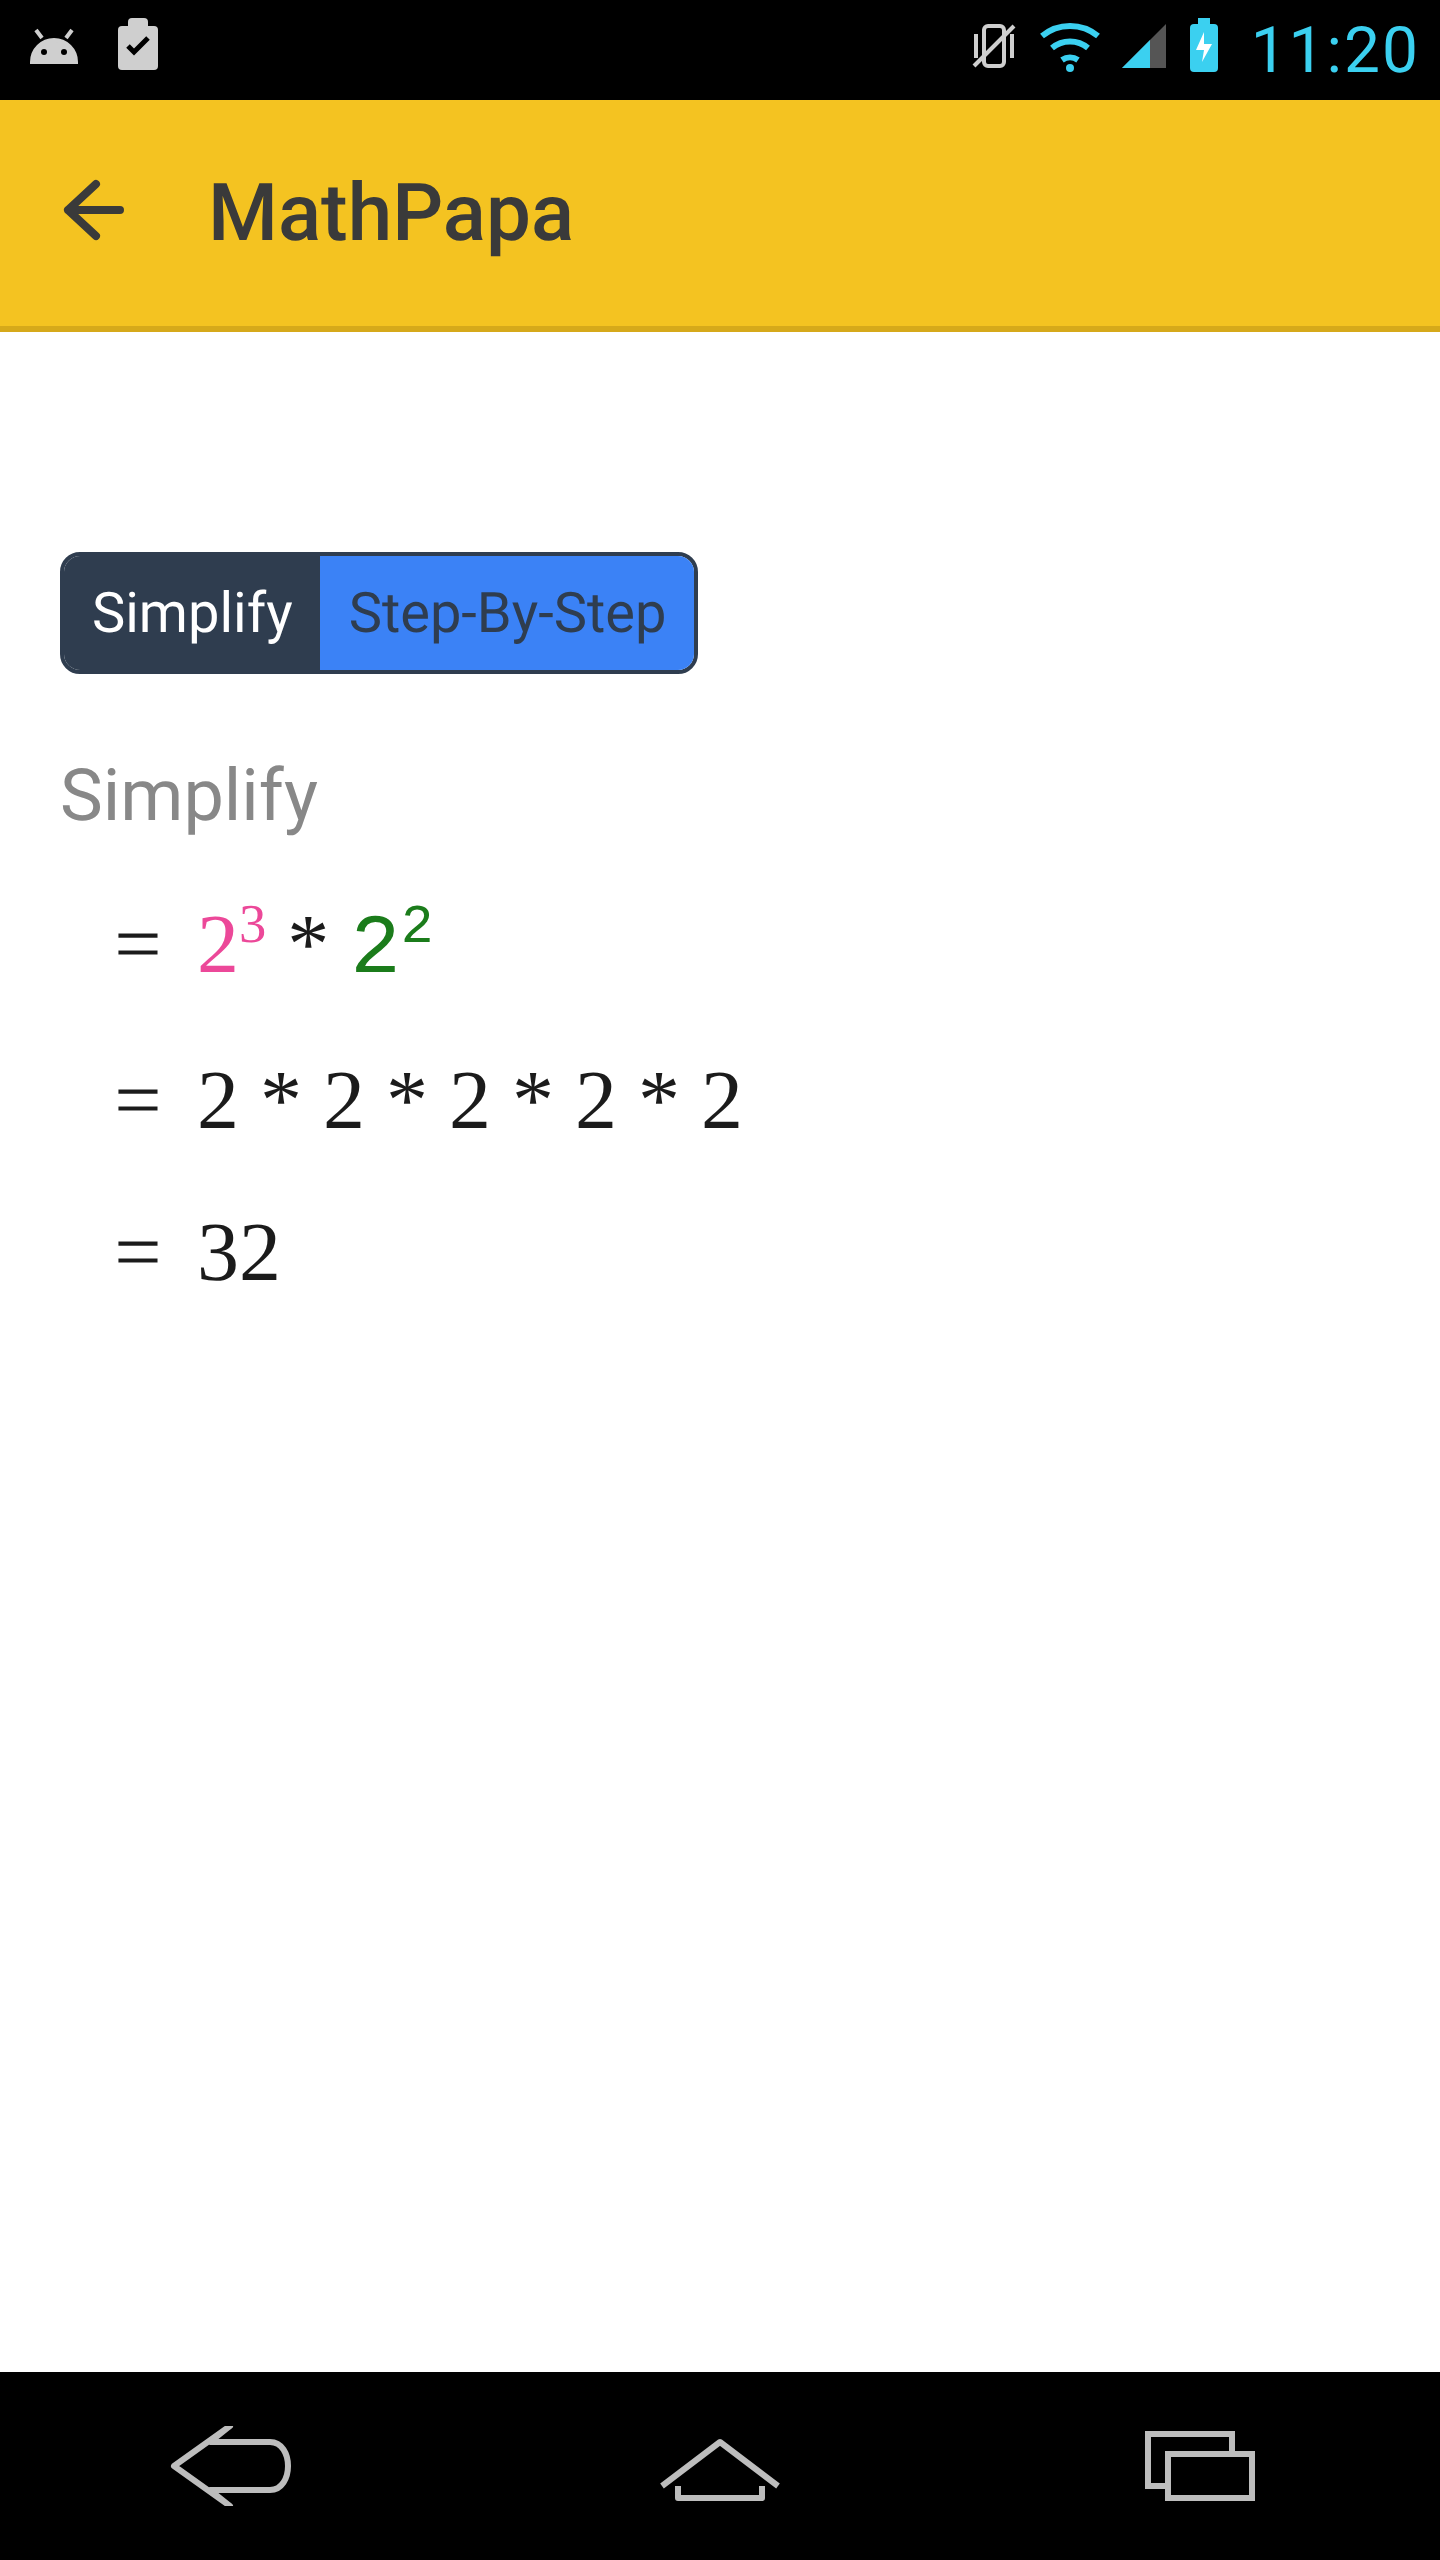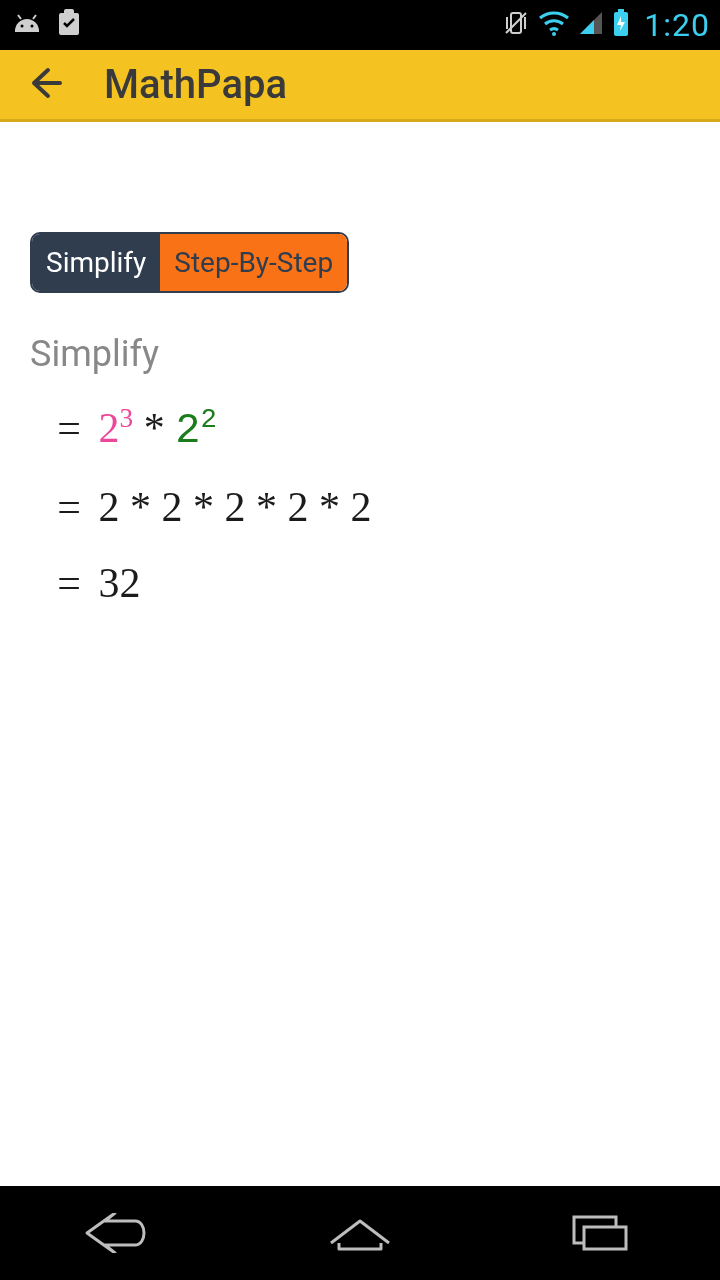--- a/index.html
+++ b/index.html
@@ -12,21 +12,21 @@
     align-items: center;
     justify-content: space-between;
     padding: 0 10px;
     color: #fff;
   }
   .status-left { display: flex; gap: 12px; align-items: center; }
   .status-right { display: flex; gap: 8px; align-items: center; }
   .status-right .time { color: #3bd0f0; font-size: 32px; margin-left: 6px; letter-spacing: 1px; }
   
   .app-bar {
-    height: 72px;
+    height: 116px;
     background: #f4c321;
     display: flex;
     align-items: center;
     padding: 0 26px;
     gap: 40px;
     border-bottom: 3px solid #d6a91a;
   }
   .app-title { font-size: 40px; color: #3a3a3a; font-weight: 500; }
   
   .content {
@@ -39,21 +39,21 @@
     border: 2px solid #2f3d4f;
     border-radius: 10px;
     overflow: hidden;
   }
   .tab {
     padding: 12px 14px;
     font-size: 28px;
     cursor: pointer;
   }
   .tab.active { background: #2f3d4f; color: #fff; }
-  .tab.inactive { background: #f97316; color: #2f3d4f; }
+  .tab.inactive { background: #3b82f6; color: #2f3d4f; }
   
   .section-title {
     margin-top: 40px;
     font-size: 36px;
     color: #888;
   }
   
   .math-block {
     margin-top: 28px;
     font-family: 'Times New Roman', serif;
@@ -121,21 +121,21 @@
           <path d="M2 24h14V10z" fill="#3bd0f0"></path>
         </svg>
     </span>
     <span>
       <svg width="18" height="28" viewBox="0 0 18 28">
           <rect x="2" y="3" width="14" height="24" rx="2" fill="#3bd0f0"></rect>
           <rect x="6" y="0" width="6" height="4" fill="#3bd0f0"></rect>
           <path d="M9 7l-4 9h4l-1 6 5-9h-4z" fill="#fff"></path>
         </svg>
     </span>
-    <span class="time">1:20</span>
+    <span class="time">11:20</span>
   </div>
 </div>
 
 <div class="app-bar">
   <span>
     <svg width="38" height="38" viewBox="0 0 38 38">
         <path d="M22 6 8 19l14 13M8 19h26" stroke="#3a3a3a" stroke-width="4" fill="none" stroke-linecap="round" stroke-linejoin="round"></path>
       </svg>
   </span>
   <span class="app-title">MathPapa</span>

